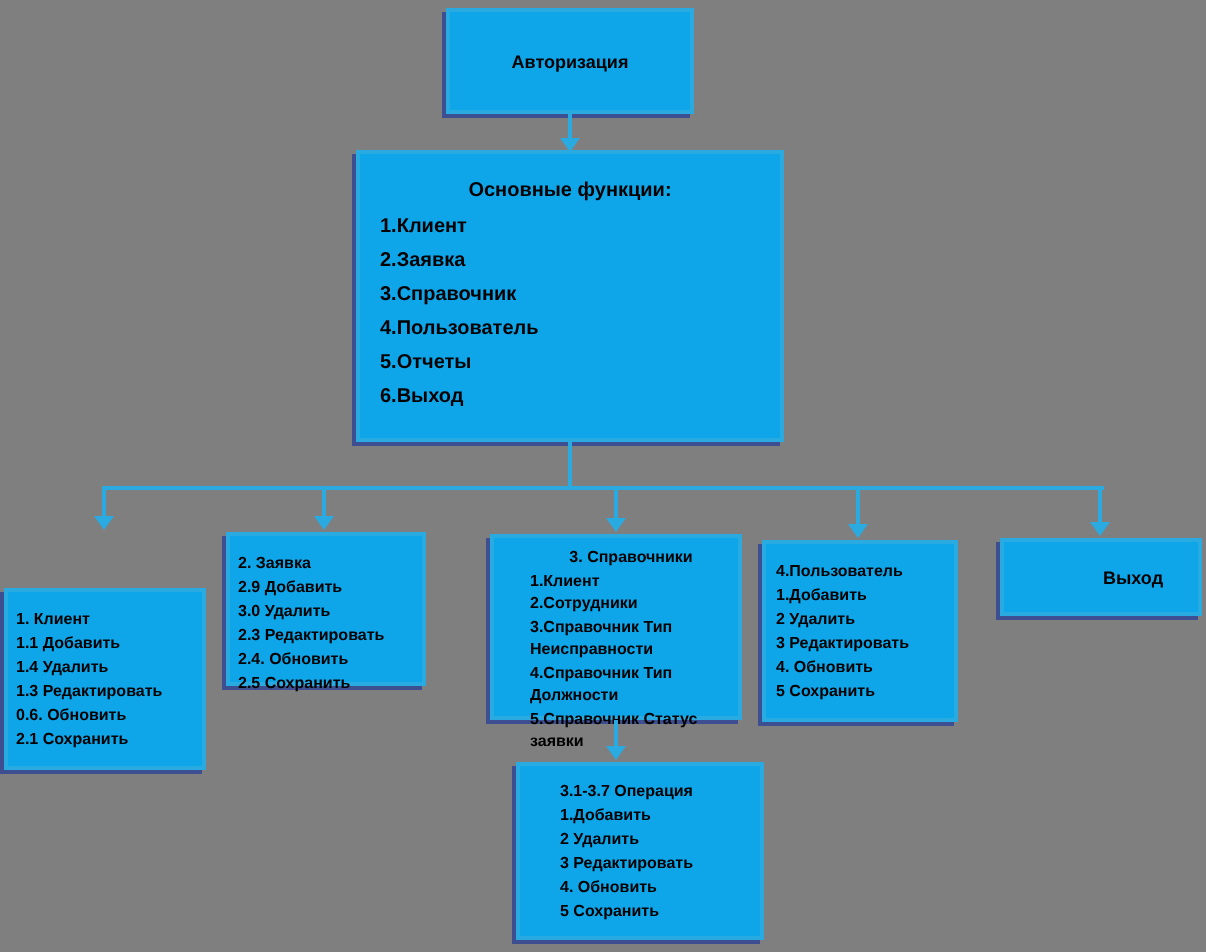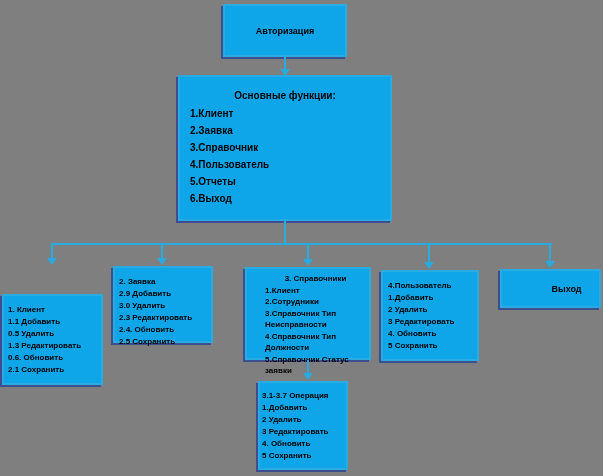--- a/index.html
+++ b/index.html
@@ -23,21 +23,21 @@
   .bm-title{text-align:center;padding:13px 0 3px 0;line-height:12px;}
   .bm-item{margin-left:10px;line-height:17px;white-space:nowrap;}
 
   .small-box{font-size:8px;line-height:12px;}
   #box-client{left:2px;top:278px;width:101px;height:91px;padding:8px 2px 0 4px;margin-top:16px;}
   #box-request{left:113px;top:266px;width:100px;height:77px;padding:8px 2px 0 4px;}
   #box-dir{left:245px;top:267px;width:126px;height:93px;padding:4px 3px 0 18px;line-height:11.5px;}
   .bd-title{text-align:center;}
   #box-user{left:381px;top:270px;width:98px;height:91px;padding:8px 2px 0 5px;}
   #box-exit{left:500px;top:269px;width:101px;height:39px;font-size:9px;padding-left:32px;}
-  #box-op{left:258px;top:381px;width:90px;height:89px;padding:7px 2px 0 2px;}
+  #box-op{left:258px;top:381px;width:124px;height:89px;padding:7px 2px 0 20px;}
 
   .vline,.hline{position:absolute;background:#29ABE2;}
   .vline{width:2px;}
   .hline{height:2px;}
   .arrow-down{
     position:absolute;width:0;height:0;
     border-left:5px solid transparent;
     border-right:5px solid transparent;
     border-top:7px solid #29ABE2;
   }
@@ -58,21 +58,21 @@
     <div class="bm-item">2.Заявка</div>
     <div class="bm-item">3.Справочник</div>
     <div class="bm-item">4.Пользователь</div>
     <div class="bm-item">5.Отчеты</div>
     <div class="bm-item">6.Выход</div>
   </div>
 
   <div class="box small-box" id="box-client">
     <div class="nowrap">1. Клиент</div>
     <div class="nowrap">1.1 Добавить</div>
-    <div class="nowrap">0.5 Удалить</div>
+    <div class="nowrap">1.4 Удалить</div>
     <div class="nowrap">1.3 Редактировать</div>
     <div class="nowrap">0.6. Обновить</div>
     <div class="nowrap">2.1 Сохранить</div>
   </div>
 
   <div class="box small-box" id="box-request">
     <div class="nowrap">2. Заявка</div>
     <div class="nowrap">2.9 Добавить</div>
     <div class="nowrap">3.0 Удалить</div>
     <div class="nowrap">2.3 Редактировать</div>

